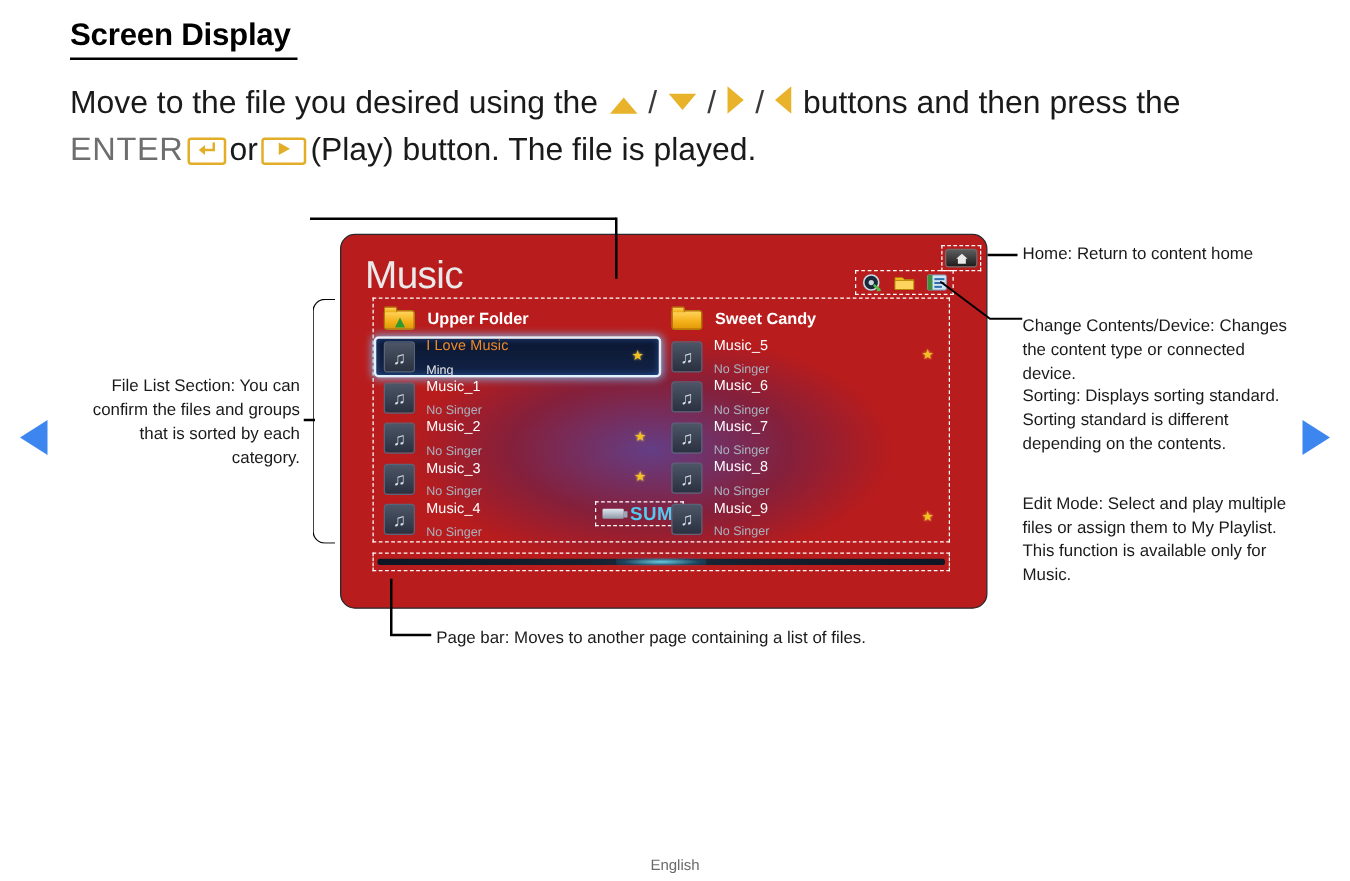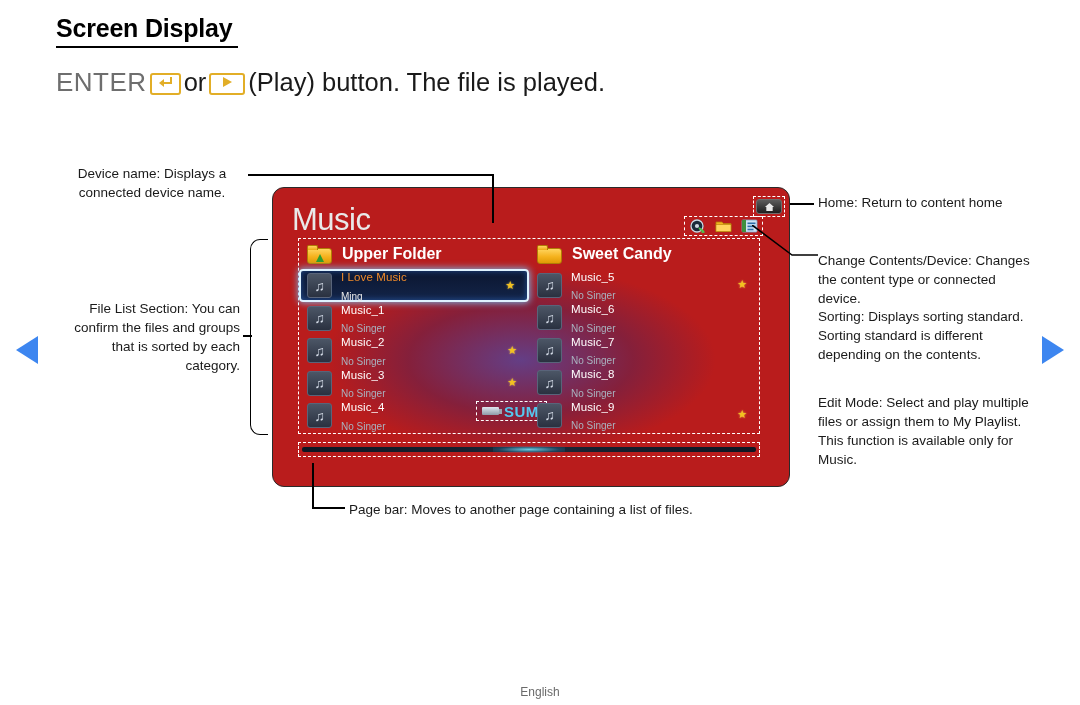--- a/index.html
+++ b/index.html
@@ -152,21 +152,21 @@
     border: 1px solid #b07d05; border-bottom: none;
   }
   .folder-ico .arrow {
     position: absolute; left: 9px; bottom: 2px; width: 0; height: 0;
     border-left: 4px solid transparent; border-right: 4px solid transparent;
     border-bottom: 8px solid #2e9c2e; z-index: 2;
   }
   .texts { margin-left: 9px; line-height: 1.15; }
   .ftitle { font-size: 11.5px; color: #ffffff; font-weight: normal; letter-spacing: 0.1px; }
   .fsub { font-size: 10px; color: #a9b2bf; margin-top: 2px; }
-  .folder-label { font-size: 16px; color: #ffffff; font-weight: bold; margin-left: 10px; }
+  .folder-label { font-size: 13px; color: #ffffff; font-weight: bold; margin-left: 10px; }
   .star {
     position: absolute; right: 12px; top: 50%; margin-top: -6px;
     color: #f2c120; font-size: 11px; line-height: 1;
     text-shadow: 0 0 2px rgba(255,220,90,0.9);
   }
   .row.selected {
     background: linear-gradient(#0b1630, #132448);
     border: 2px solid #dff2ff;
     border-radius: 4px;
     box-shadow: 0 0 7px 1px rgba(110,200,255,0.85), inset 0 0 6px rgba(60,140,255,0.45);
@@ -223,20 +223,31 @@
 </style>
 </head>
 <body>
 
 <div id="page">
 
   <div class="section-title">Screen Display</div>
   <div class="title-rule"></div>
 
   <div class="intro">
+    <span class="line">
+      <span>Move to the file you desired using the</span>
+      <span class="tri tri-up"></span>
+      <span class="slash">/</span>
+      <span class="tri tri-down"></span>
+      <span class="slash">/</span>
+      <span class="tri tri-right"></span>
+      <span class="slash">/</span>
+      <span class="tri tri-left"></span>
+      <span>buttons and then press the</span>
+    </span>
     <span class="line">
       <span class="enter-word">ENTER</span><span class="keybox"><svg width="17" height="14" viewBox="0 0 17 14">
             <path d="M14 2 L14 8 L5 8" stroke="#e2ae27" stroke-width="2" fill="none"></path>
             <path d="M7 4 L2 8 L7 12 Z" fill="#e2ae27"></path>
           </svg></span><span>or</span><span class="keybox"><svg width="22" height="14" viewBox="0 0 22 14">
             <path d="M7 2 L16 7 L7 12 Z" fill="#e2ae27"></path>
           </svg></span><span>(Play) button. The file is played.</span>
     </span>
   </div>
 
@@ -394,21 +405,20 @@
           <span class="star">★</span>
         </div>
       </div>
     </div>
 
     <div class="page-bar-badge">
       <div class="page-bar"></div>
     </div>
   </div>
 
-  <div class="note note-device">Device name: Displays a connected device name.</div>
   <div class="note note-filelist">File List Section: You can confirm the files and groups that is sorted by each category.</div>
   <div class="note note-home">Home: Return to content home</div>
   <div class="note note-change">Change Contents/Device: Changes the content type or connected device.</div>
   <div class="note note-sorting">Sorting: Displays sorting standard. Sorting standard is different depending on the contents.</div>
   <div class="note note-edit">Edit Mode: Select and play multiple files or assign them to My Playlist. This function is available only for Music.</div>
   <div class="note note-pagebar">Page bar: Moves to another page containing a list of files.</div>
 
   <div class="ln hl" style="left:248px; top:174px; width:245px;"></div>
   <div class="ln vl" style="left:492px; top:174px; height:49px;"></div>
 

